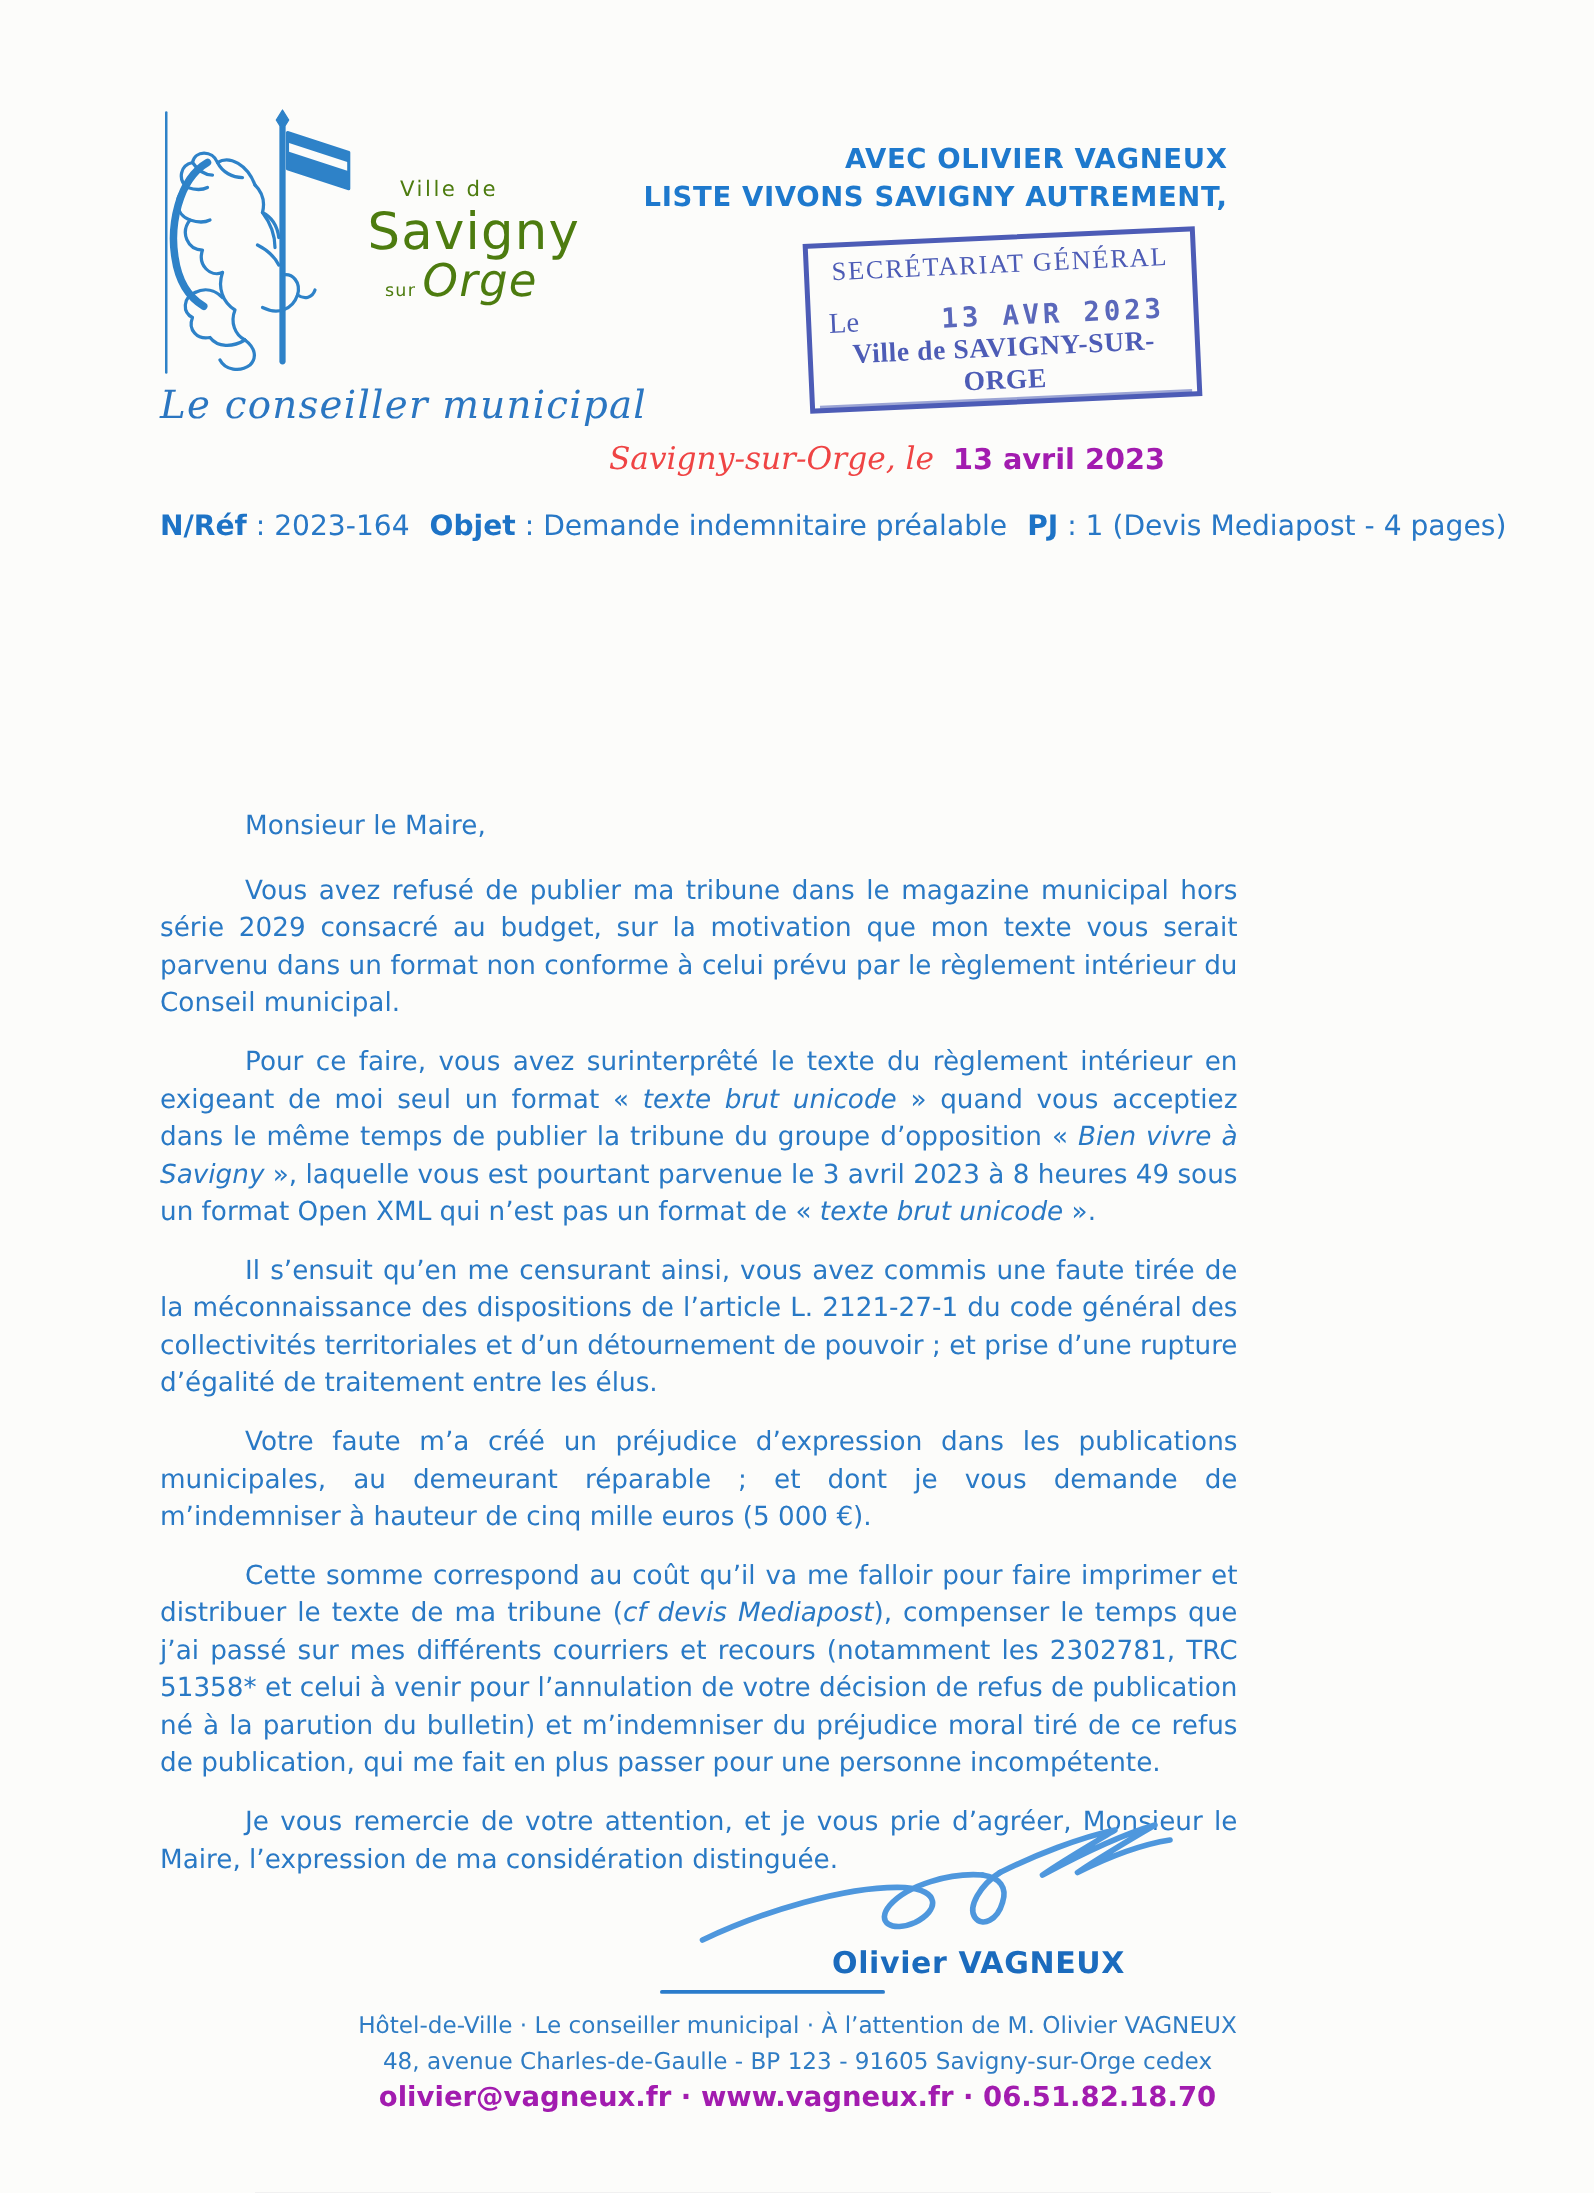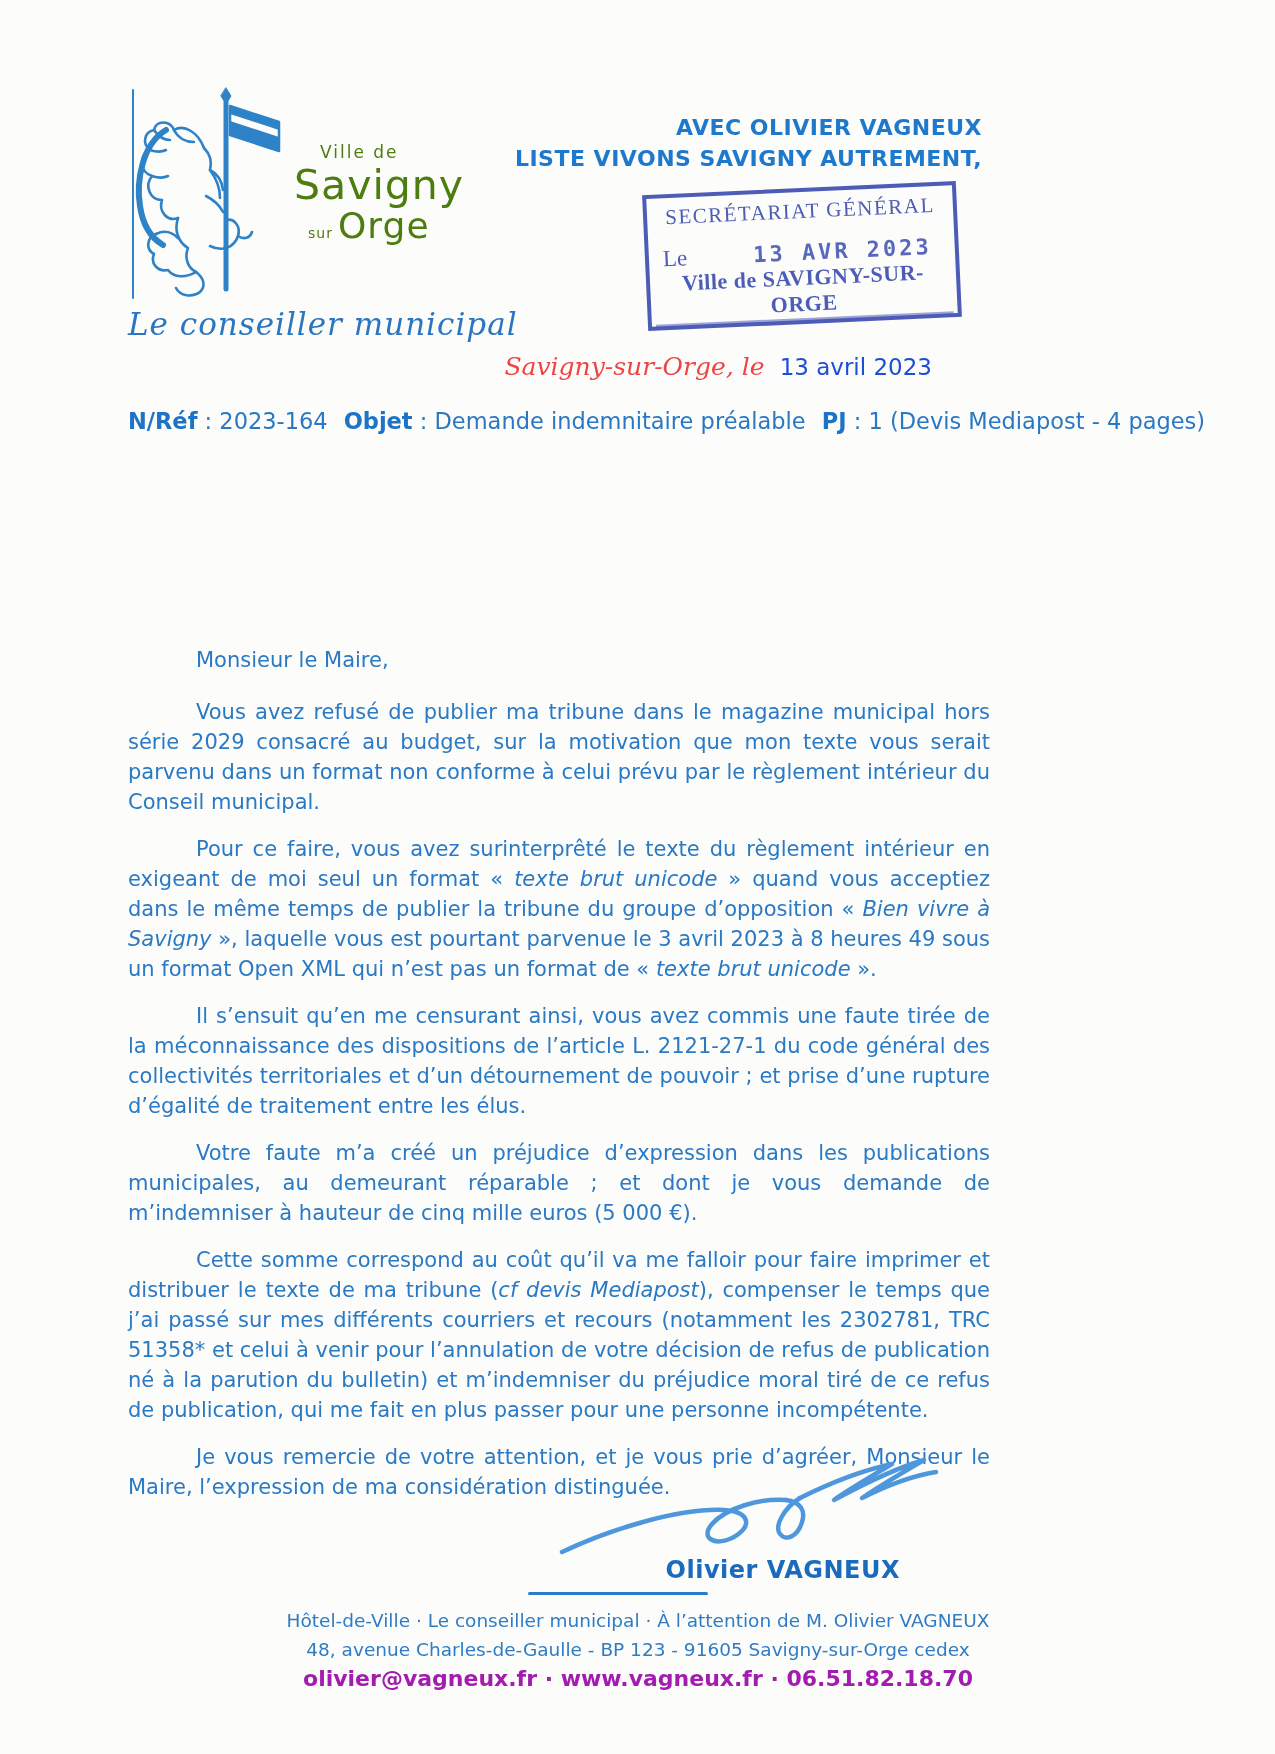--- a/index.html
+++ b/index.html
@@ -9,21 +9,21 @@
     font-family:"DejaVu Sans",sans-serif;
   }
   
   .logo{position:absolute;left:126px;top:86px;width:310px;height:215px;}
   .logo svg{position:absolute;left:0;top:0;}
   .logo-text{position:absolute;left:168px;top:58px;width:150px;color:#4d7c0f;line-height:1;}
   .logo-villede{font-size:17px;letter-spacing:2px;margin-left:26px;margin-bottom:4px;}
   .logo-savigny{font-size:41px;letter-spacing:1px;}
   .logo-surorge{margin-left:14px;margin-top:2px;}
   .logo-sur{font-size:14px;letter-spacing:1px;}
-  .logo-orge{font-size:36px;letter-spacing:1px;}
+  .logo-orge{font-size:36px;letter-spacing:1px;font-style:italic;}
   
   .header-right{
     position:absolute;left:420px;top:112px;width:562px;text-align:right;
     font-weight:bold;font-size:22px;line-height:31px;color:#1e79cd;letter-spacing:.5px;
   }
   
   .stamp{
     position:absolute;left:645px;top:188px;width:306px;height:128px;
     border:4px solid #4d5cb6;color:#4d5cb6;transform:rotate(-2.6deg);
     font-family:"Liberation Serif","DejaVu Serif",serif;
@@ -37,21 +37,21 @@
   .stamp-bottom-smudge{position:absolute;bottom:-1px;left:4px;right:4px;height:3px;background:#4d5cb6;opacity:.55;}
   
   .conseiller{
     position:absolute;left:128px;top:306px;
     font-family:"DejaVu Serif","Liberation Serif",serif;font-style:italic;
     font-size:31px;color:#2b76c1;letter-spacing:1px;
   }
   .dateline{position:absolute;left:340px;top:352px;width:592px;text-align:right;white-space:nowrap;}
   .dateline-place{font-family:"DejaVu Serif","Liberation Serif",serif;font-style:italic;
     font-size:25px;color:#ef4444;}
-  .dateline-date{font-weight:normal;font-size:23px;color:#1d4ed8;margin-left:10px;}
+  .dateline-date{font-weight:bold;font-size:23px;color:#a21caf;margin-left:10px;}
   
   .refs{position:absolute;left:128px;top:408px;display:flex;flex-direction:row;gap:16px;
     font-size:22.5px;color:#2878c6;}
   .ref-label{font-weight:bold;color:#1d73c6;}
   
   .body-text{
     position:absolute;left:128px;top:645px;width:862px;
     font-size:21px;line-height:30px;color:#2979c5;text-align:justify;
   }
   .body-text p{margin:0 0 17px 0;text-indent:68px;}

